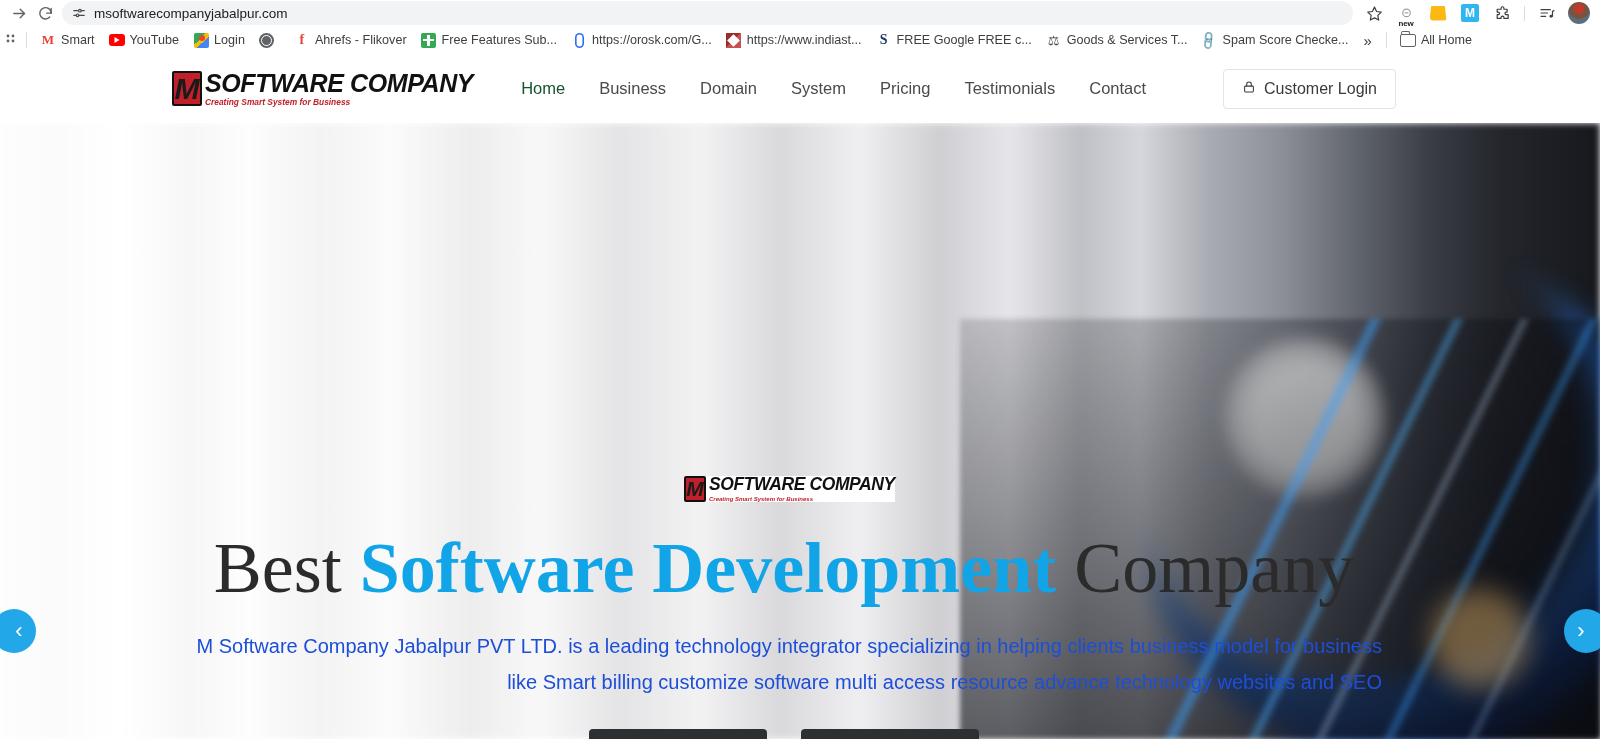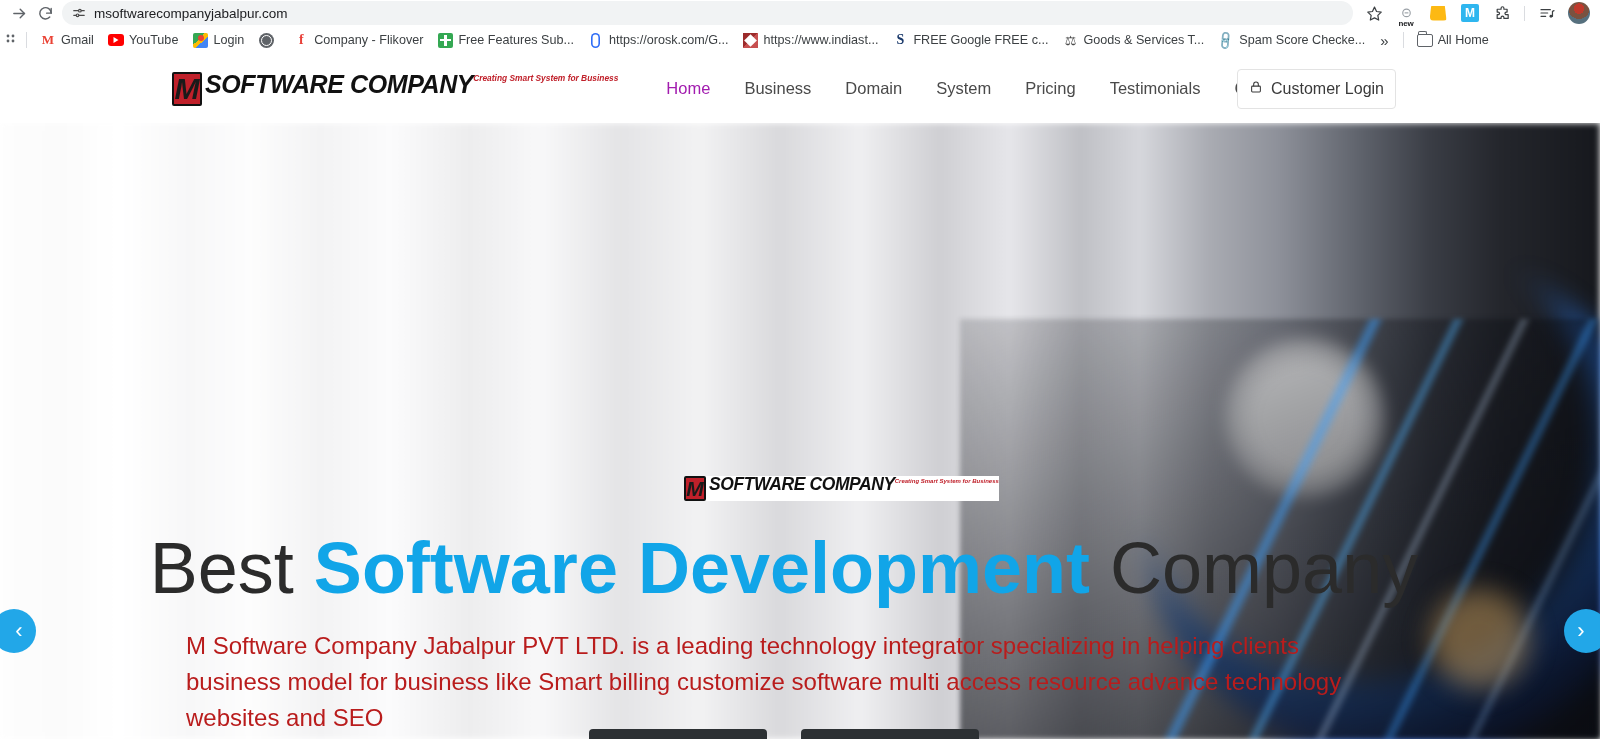--- a/index.html
+++ b/index.html
@@ -117,45 +117,45 @@
     display:inline-flex; align-items:stretch; background:#fff;
     font-family:"Liberation Sans", sans-serif;
   }
   .logo-m {
     background:#c0202a; color:#1a1a1a;
     border:2px solid #111; border-radius:2px;
     display:flex; align-items:center; justify-content:center;
     font-weight:bold; font-style:italic;
     line-height:1;
   }
-  .logo-txt { display:flex; flex-direction:row; justify-content:center; margin-left:3px; }
+  .logo-txt { display:flex; flex-direction:column; justify-content:center; margin-left:3px; }
   .logo-name {
     font-weight:bold; font-style:italic; color:#111; letter-spacing:-0.4px;
     line-height:1; white-space:nowrap;
   }
   .logo-tag {
     color:#c0202a; font-style:italic; font-weight:bold; line-height:1;
     white-space:nowrap; margin-top:2px;
   }
 
   .logo-main .logo-m    { width:30px; font-size:30px; }
   .logo-main .logo-name { font-size:25px; }
   .logo-main .logo-tag  { font-size:8.4px; }
 
   .nav { display:flex; align-items:center; gap:0px; margin-left:31px; flex:none; }
   .nav a {
     font-size:16.5px; color:#4a4a4a; text-decoration:none;
     padding:6px 17px; font-family:"Liberation Sans", sans-serif; white-space:nowrap;
   }
-  .nav a.active { color:#a21caf; }
+  .nav a.active { color:#14532d; }
 
   .login-btn {
     position:absolute; right:204px; top:50%; transform:translateY(-50%);
     border:1px solid #e3e3e3; background:#fff; border-radius:4px;
-    height:40px; padding:0 11px; display:flex; align-items:center; gap:8px;
+    height:40px; padding:0 18px; display:flex; align-items:center; gap:8px;
     font-size:16px; color:#3a3a3a; cursor:pointer;
     font-family:"Liberation Sans", sans-serif; white-space:nowrap;
   }
 
   
   .hero { position:relative; width:1600px; height:616px; overflow:hidden; }
   .hero-bg { position:absolute; inset:0; }
 
   
   .bg-blinds {
@@ -201,27 +201,27 @@
   .hero-inner { position:relative; z-index:5; width:100%; height:100%; }
 
   .hero-logo { position:absolute; left:684px; top:353px; }
   .hero-logo .logo-m    { width:22px; font-size:21px; }
   .hero-logo .logo-name { font-size:17.5px; }
   .hero-logo .logo-tag  { font-size:6px; }
 
   .hero-title {
     position:absolute; top:409px; left:0; width:1568px; text-align:center;
     font-size:72px; line-height:1; color:#2b2b2b; font-weight:normal;
-    font-family:Liberation Sans, sans-serif; white-space:nowrap;
+    font-family:Liberation Serif, serif; white-space:nowrap;
   }
   .hero-title .hl { color:#11a5e8; font-weight:bold; }
 
   .hero-sub {
-    position:absolute; top:505px; left:186px; width:1196px; text-align:left;
-    font-size:24px; line-height:36px; color:#b91c1c;
+    position:absolute; top:505px; left:186px; width:1196px; text-align:right;
+    font-size:20px; line-height:36px; color:#1d4ed8;
     font-family:"Liberation Sans", sans-serif;
   }
 
   .hero-cta {
     position:absolute; top:606px; left:0; width:1568px;
     display:flex; justify-content:center; gap:34px;
   }
   .cta {
     background:#2c3033; color:#ffffff; border:none; border-radius:4px;
     height:54px; min-width:178px; padding:0 26px;
@@ -320,21 +320,21 @@
           <circle cx="2" cy="7" r="1.4"></circle>
           <circle cx="7" cy="7" r="1.4"></circle>
         </svg>
     </span>
     <span class="bm-sep"></span>
 
     <div class="bm">
       <span class="fav">
           <span class="fav-gmail">M</span>
         </span>
-      <span class="bm-label">Gmail</span>
+      <span class="bm-label">Smart</span>
     </div>
     <div class="bm">
       <span class="fav">
           <span class="fav-yt"></span>
         </span>
       <span class="bm-label">YouTube</span>
     </div>
     <div class="bm">
       <span class="fav">
           <span class="fav-maps"></span>
@@ -344,21 +344,21 @@
     <div class="bm">
       <span class="fav">
           <span class="fav-globe"></span>
         </span>
       <span class="bm-label"></span>
     </div>
     <div class="bm">
       <span class="fav">
           <span class="fav-f">f</span>
         </span>
-      <span class="bm-label">Company - Flikover</span>
+      <span class="bm-label">Ahrefs - Flikover</span>
     </div>
     <div class="bm">
       <span class="fav">
           <span class="fav-plus"></span>
         </span>
       <span class="bm-label">Free Features Sub...</span>
     </div>
     <div class="bm">
       <span class="fav">
           <span class="fav-pin"></span>

